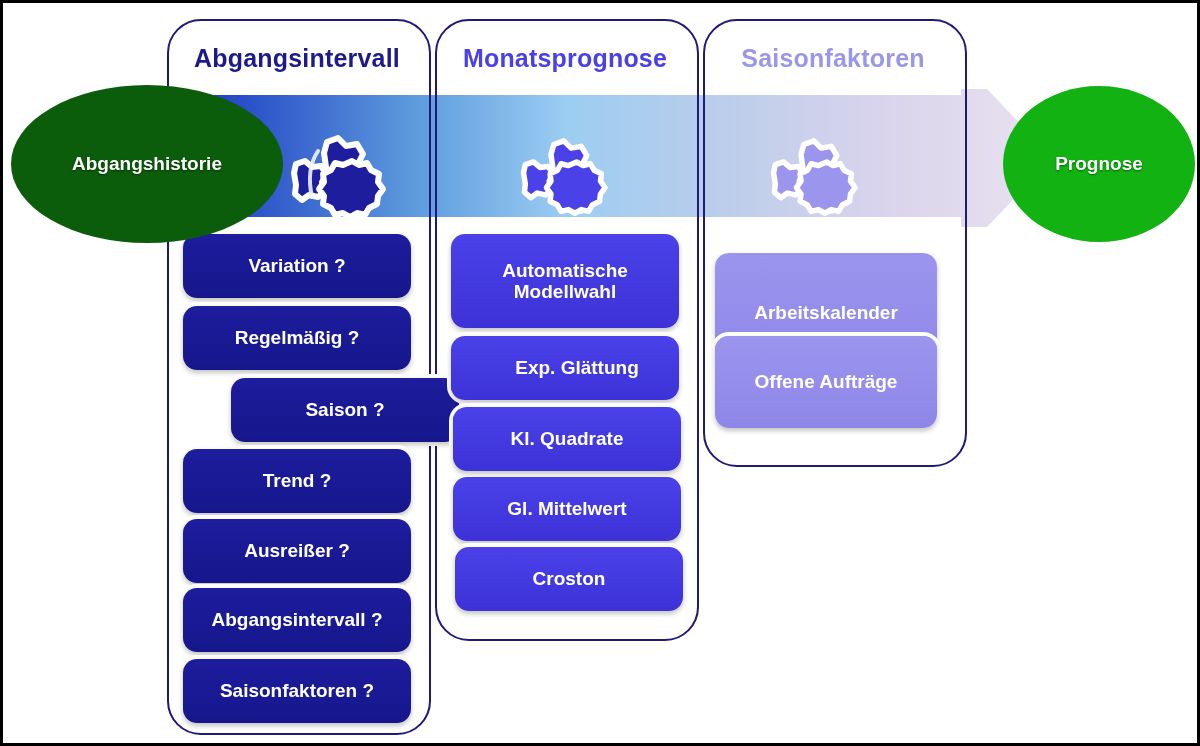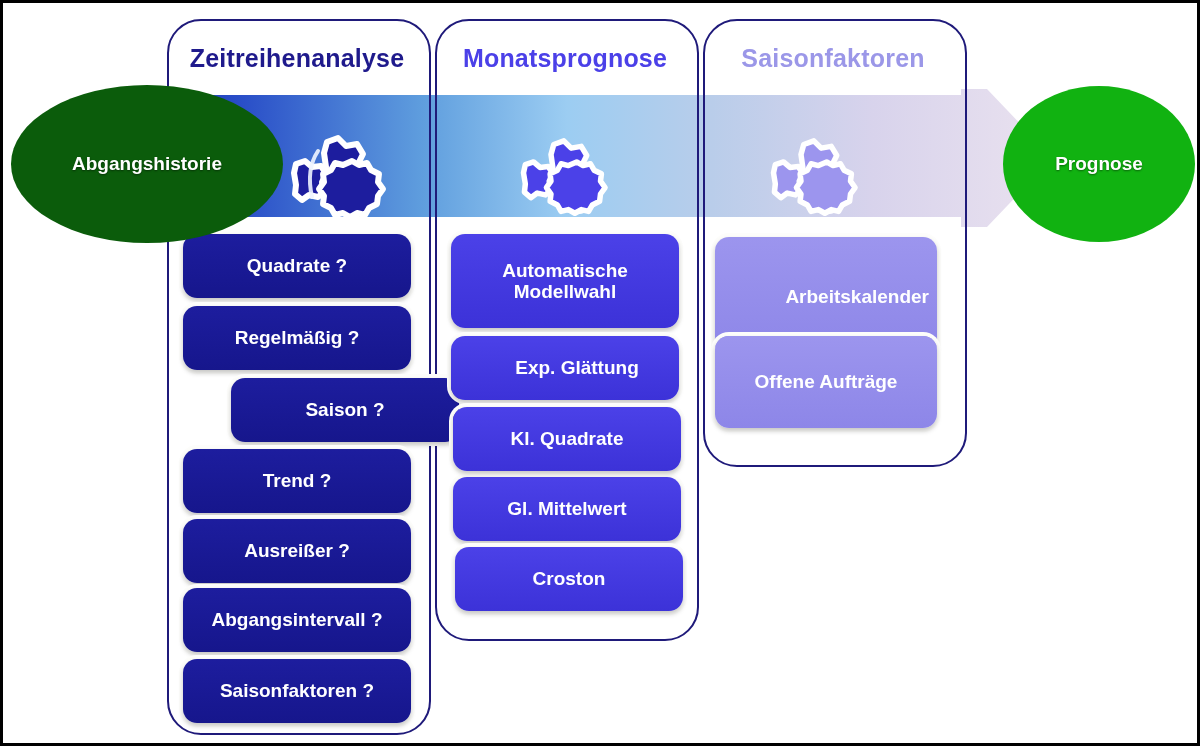--- a/index.html
+++ b/index.html
@@ -125,21 +125,21 @@
   <div id="white-panel"></div>
 
   <div class="col-outline" style="left:164px;top:16px;width:260px;height:712px;"></div>
   <div class="col-outline" style="left:432px;top:16px;width:260px;height:618px;"></div>
   <div class="col-outline" style="left:700px;top:16px;width:260px;height:444px;"></div>
 
   <div style="position:absolute;left:164px;top:88px;width:262px;height:128px;
               background:transparent;z-index:1;"></div>
 
   <div class="col-header h1" style="left:164px;top:32px;width:260px;height:46px;">
-    <span>Zeitreihenanalyse</span>
+    <span>Abgangsintervall</span>
   </div>
   <div class="col-header h2" style="left:432px;top:32px;width:260px;height:46px;">
     <span>Monatsprognose</span>
   </div>
   <div class="col-header h3" style="left:700px;top:32px;width:260px;height:46px;">
     <span>Saisonfaktoren</span>
   </div>
 
   <svg class="gears" style="left:285px;top:96px;width:120px;height:122px;" viewBox="0 0 120 122">
     <g fill="#1d1d9e" stroke="#ffffff" stroke-width="6" stroke-linejoin="round">
@@ -175,21 +175,21 @@
     <g fill="#9c95ee" stroke="#ffffff" stroke-width="6" stroke-linejoin="round">
       <path d="M8,64 l2,-9 l9,-3 l7,6 l9,-1 l5,8 l-4,8 l3,9 l-7,6 l-9,-2 l-7,5 l-7,-6 l1,-9 Z" transform="translate(-2,10)"></path>
     </g>
     <g fill="#9c95ee" stroke="#ffffff" stroke-width="6" stroke-linejoin="round">
       <circle cx="64" cy="92" r="24"></circle>
       <path d="M64,62 l7,4 l8,-2 l4,7 l8,4 l-1,8 l5,7 l-5,7 l-1,8 l-8,4 l-4,7 l-8,-2 l-7,4 l-7,-4 l-8,2 l-4,-7 l-8,-4 l1,-8 l-5,-7 l5,-7 l-1,-8 l8,-4 l4,-7 l8,2 Z"></path>
     </g>
   </svg>
 
   <div class="pill c1" style="left:180px;top:231px;width:228px;height:64px;">
-    <span>Quadrate ?</span>
+    <span>Variation ?</span>
     </div>
   <div class="pill c1" style="left:180px;top:303px;width:228px;height:64px;">
     <span>Regelmäßig ?</span>
     </div>
   <div class="pill c1" style="left:180px;top:375px;width:228px;height:64px;margin-left:48px;">
     <span>Saison ?</span>
     </div>
   <div class="pill c1" style="left:180px;top:446px;width:228px;height:64px;">
     <span>Trend ?</span>
     </div>
@@ -212,21 +212,21 @@
   <div class="pill c2" style="left:450px;top:474px;width:228px;height:64px;">
     <span>Gl. Mittelwert</span>
     </div>
   <div class="pill c2" style="left:450px;top:404px;width:228px;height:64px;">
     <span>Kl. Quadrate</span>
     </div>
   <div class="pill c2" style="left:452px;top:544px;width:228px;height:64px;">
     <span>Croston</span>
     </div>
 
-  <div class="pill c3" style="left:712px;top:234px;width:222px;height:120px;justify-content:flex-end;">
+  <div class="pill c3" style="left:712px;top:250px;width:222px;height:120px;">
     <span>Arbeitskalender</span>
     </div>
   <div class="pill c3" style="left:712px;top:333px;width:222px;height:92px;">
     <span>Offene Aufträge</span>
     </div>
 
   <div class="ellipse" id="ellipse-start">
     <span>Abgangshistorie</span>
   </div>
   <div class="ellipse" id="ellipse-end">

